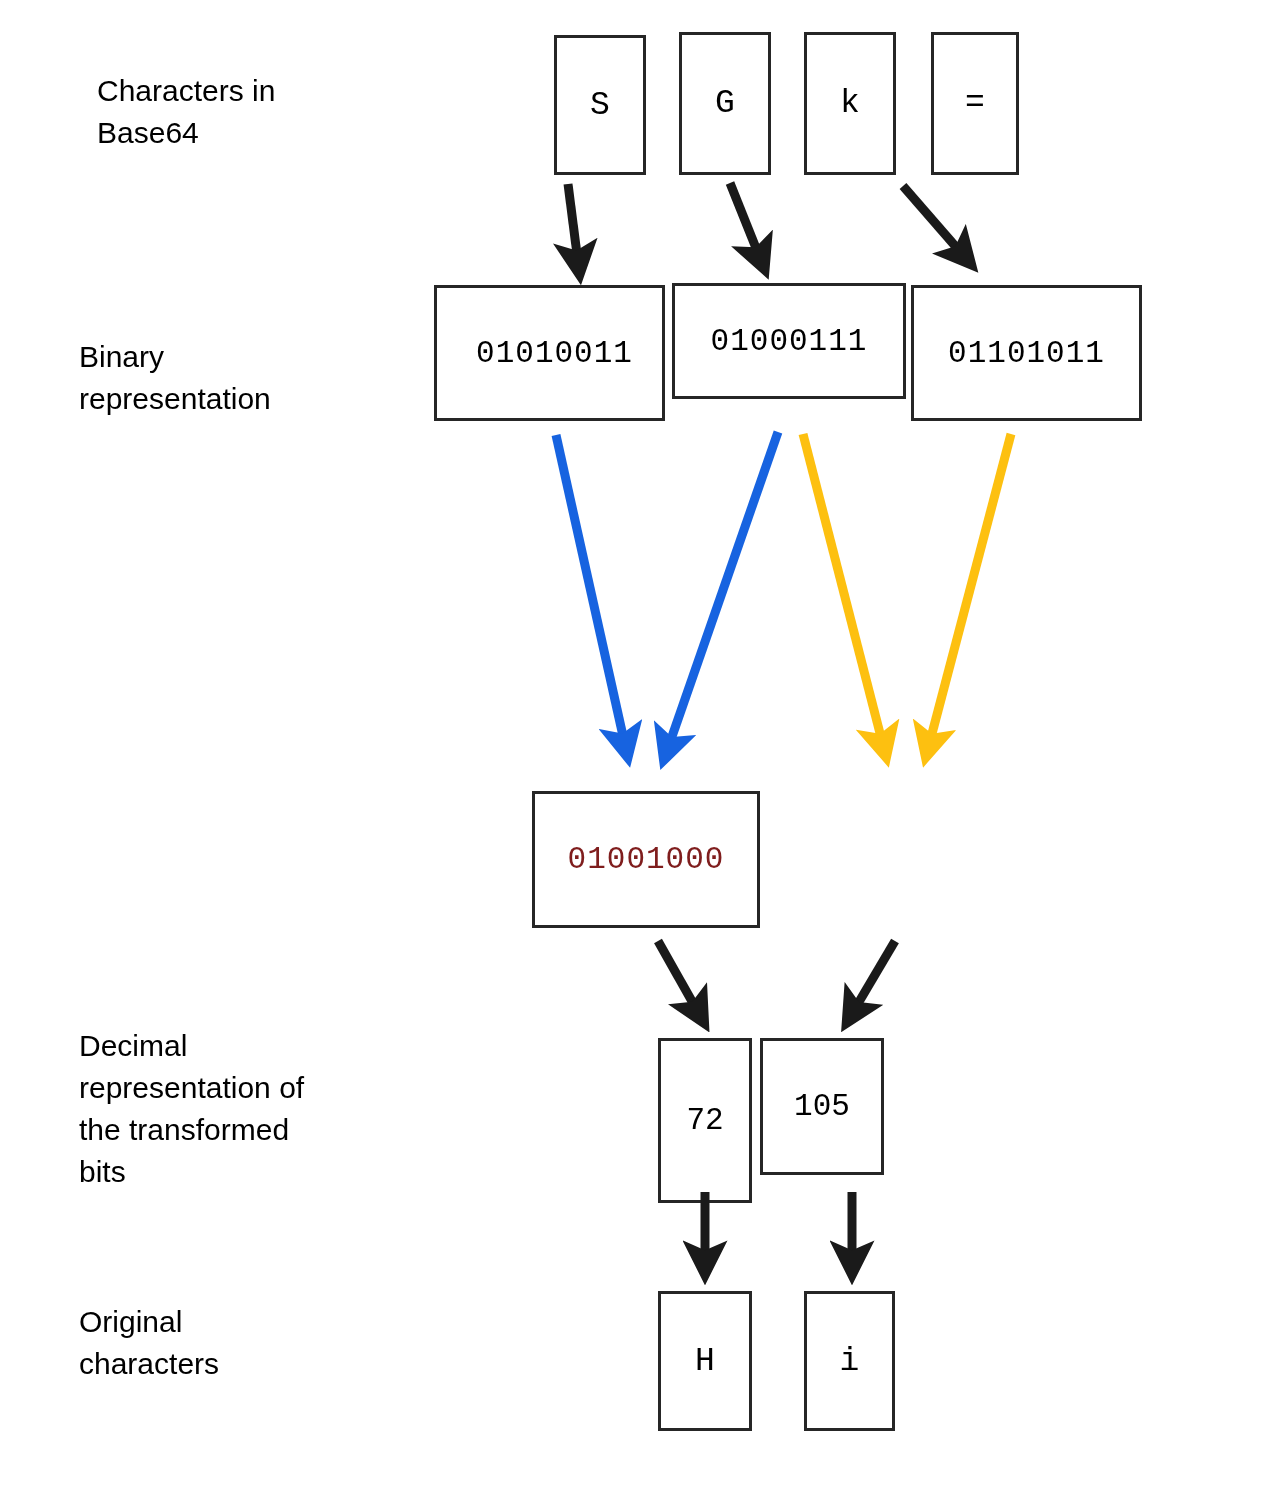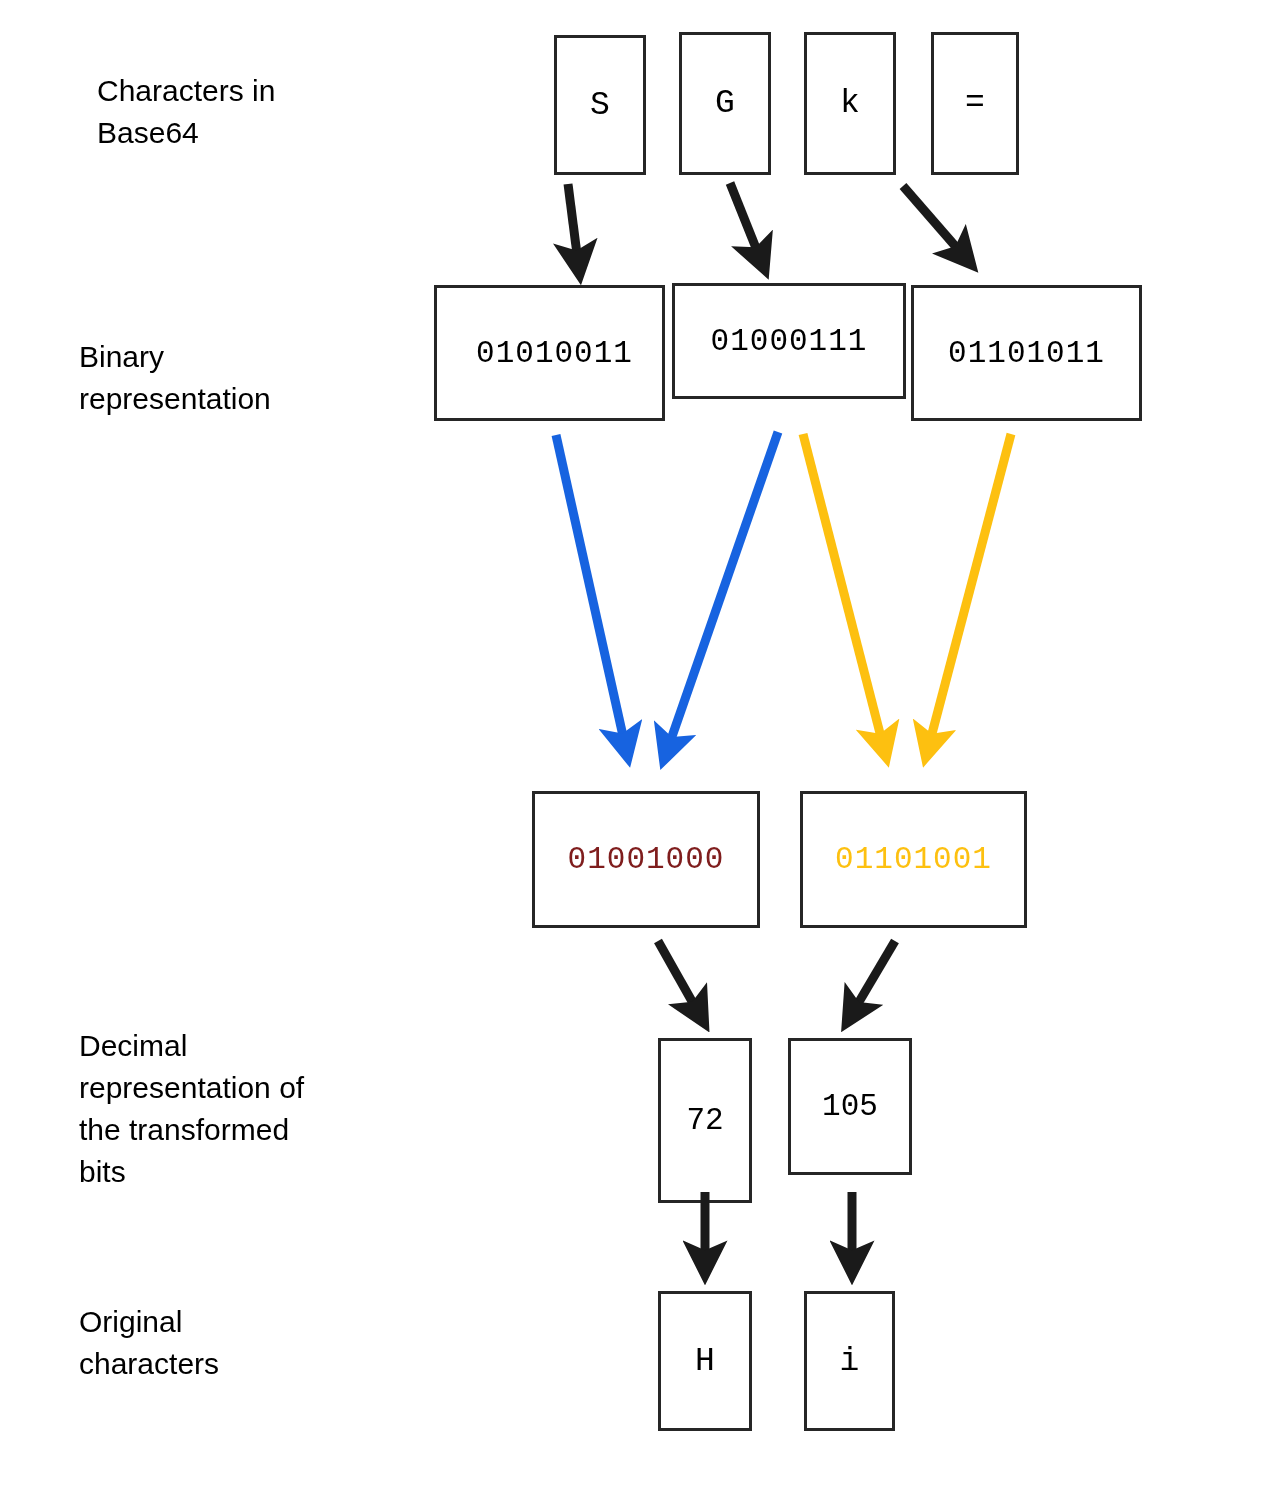--- a/index.html
+++ b/index.html
@@ -100,28 +100,25 @@
   <div class="box bin" style="left:672px; top:283px; width:234px; height:116px;">
     <span>01000111</span>
   </div>
   <div class="box bin" style="left:911px; top:285px; width:231px; height:136px;">
     <span>01101011</span>
   </div>
 
   <div class="box xform" style="left:532px; top:791px; width:228px; height:137px; color:#7f1d1d;">
     <span>01001000</span>
   </div>
-  <div class="box xform" style="left:800px; top:791px; width:227px; height:137px; color:#FDC010;">
-    <span>01101001</span>
-  </div>
 
   <div class="box dec" style="left:658px; top:1038px; width:94px; height:165px;">
     <span>72</span>
   </div>
-  <div class="box dec" style="left:788px; top:1038px; width:124px; height:137px;">
+  <div class="box dec" style="left:760px; top:1038px; width:124px; height:137px;">
     <span>105</span>
   </div>
 
   <div class="box char" style="left:658px; top:1291px; width:94px; height:140px;">
     <span>H</span>
   </div>
   <div class="box char" style="left:804px; top:1291px; width:91px; height:140px;">
     <span>i</span>
   </div>
 

